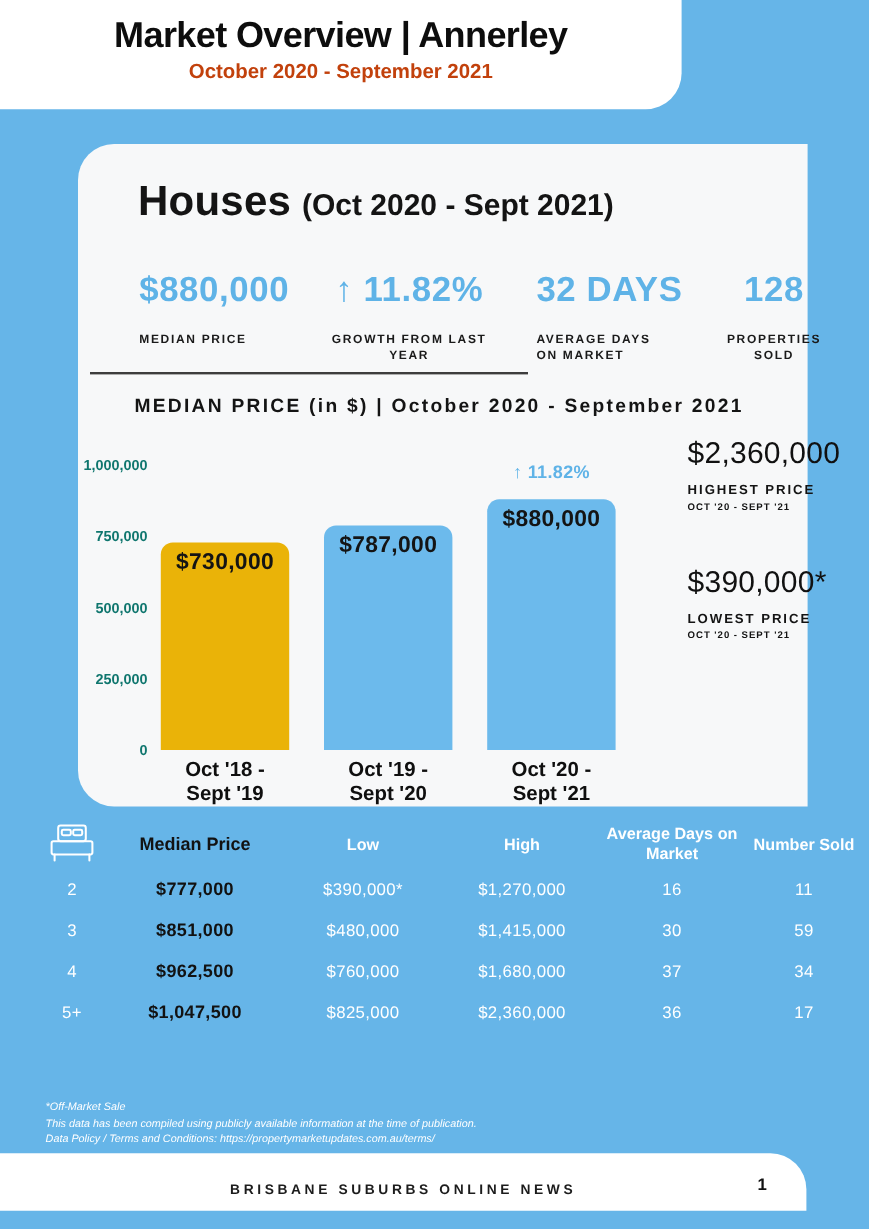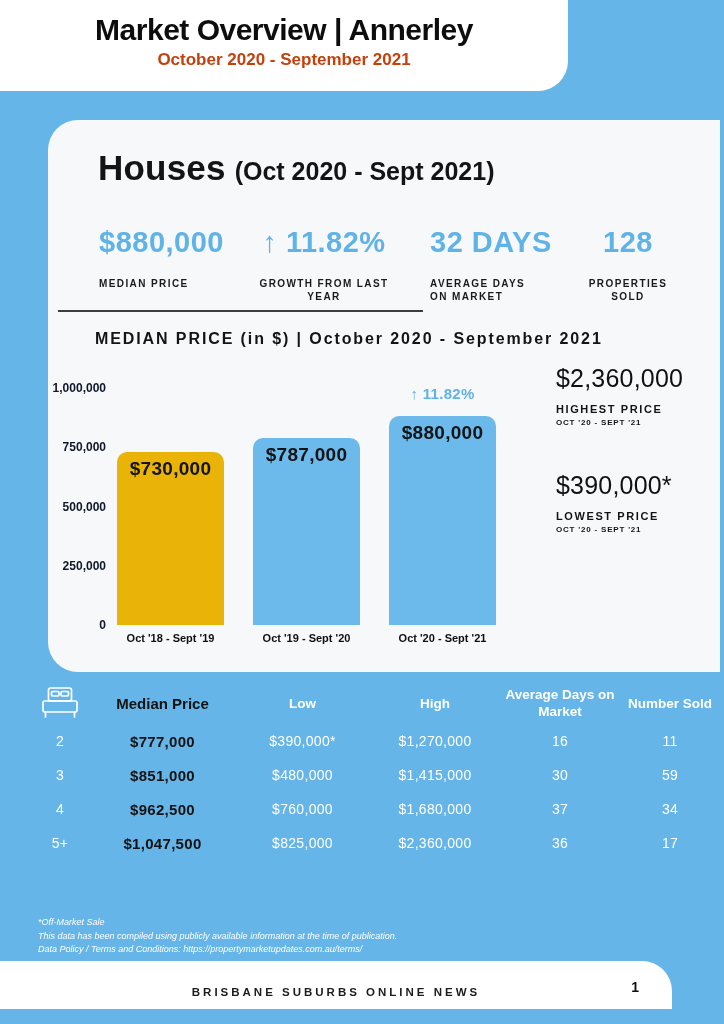--- a/index.html
+++ b/index.html
@@ -16,21 +16,21 @@
     background: #ffffff; border-radius: 0 0 30px 0; text-align: center;
   }
   .topbar .title {
     margin: 0; padding-top: 13px; font-size: 30px; font-weight: 800;
     letter-spacing: -0.5px; color: #0d0d0d;
   }
   .topbar .sub { margin-top: 3px; font-size: 17px; font-weight: 700; color: #c2410c; }
 
   
   .card {
-    position: absolute; left: 48px; top: 120px; width: 672px; height: 552px;
+    position: absolute; left: 65px; top: 120px; width: 608px; height: 552px;
     background: #F7F8F9; border-radius: 30px 0 0 30px;
   }
   .houses-line { position: absolute; left: 50px; top: 28px; }
   .houses-title { font-size: 35px; font-weight: 800; letter-spacing: 0.2px; }
   .houses-period { font-size: 25px; font-weight: 800; margin-left: 9px; }
 
   .stat { position: absolute; top: 106px; }
   .stat .val { font-size: 29px; font-weight: 700; color: #5FB3E7; letter-spacing: 0.5px; white-space: nowrap; }
   .stat .lab { margin-top: 18px; font-size: 10px; font-weight: 700; letter-spacing: 1.4px; line-height: 13px; color: #1a1a1a; }
   .stat1 { left: 51px; }
@@ -39,29 +39,29 @@
   .stat4 { left: 527px; width: 106px; text-align: center; }
 
   .divider { position: absolute; left: 10px; top: 190px; width: 365px; height: 2px; background: #3d3d3d; }
   .chart-title { position: absolute; left: 47px; top: 210px; font-size: 16px; font-weight: 700; letter-spacing: 1.9px; white-space: nowrap; }
 
   
   .yaxis {
     position: absolute; left: 6px; top: 260px; width: 52px; height: 253px;
     display: flex; flex-direction: column; justify-content: space-between; align-items: flex-end;
   }
-  .ytick { font-size: 12px; font-weight: 700; line-height: 16px; color: #0f172a; }
+  .ytick { font-size: 12px; font-weight: 700; line-height: 16px; color: #0f766e; }
   .bars {
     position: absolute; left: 69px; top: 260px; width: 450px; height: 245px;
     display: flex; align-items: flex-end; gap: 29px;
   }
   .bar { width: 107px; border-radius: 10px 10px 0 0; text-align: center; }
   .bar .blabel { padding-top: 6px; font-size: 19px; font-weight: 800; letter-spacing: 0.3px; color: #141414; }
   .xlabels { position: absolute; left: 69px; top: 512px; width: 450px; display: flex; gap: 29px; }
-  .xlabel { width: 107px; text-align: center; font-size: 11px; font-weight: 700; color: #0f0f0f; }
+  .xlabel { width: 107px; text-align: center; font-size: 17px; font-weight: 700; color: #0f0f0f; }
   .growth {
     position: absolute; left: 341px; top: 265px; width: 107px; text-align: center;
     font-size: 15px; font-weight: 700; color: #5FB3E7; letter-spacing: 0.3px;
   }
 
   .extremes { position: absolute; left: 508px; top: 244px; }
   .ext-val { font-size: 25px; font-weight: 400; letter-spacing: 0.2px; color: #111; }
   .ext-lab { margin-top: 10px; font-size: 11px; font-weight: 700; letter-spacing: 1.6px; }
   .ext-per { margin-top: 3px; font-size: 8px; font-weight: 700; letter-spacing: 0.8px; }
   .ext-block.lowest { margin-top: 44px; }

